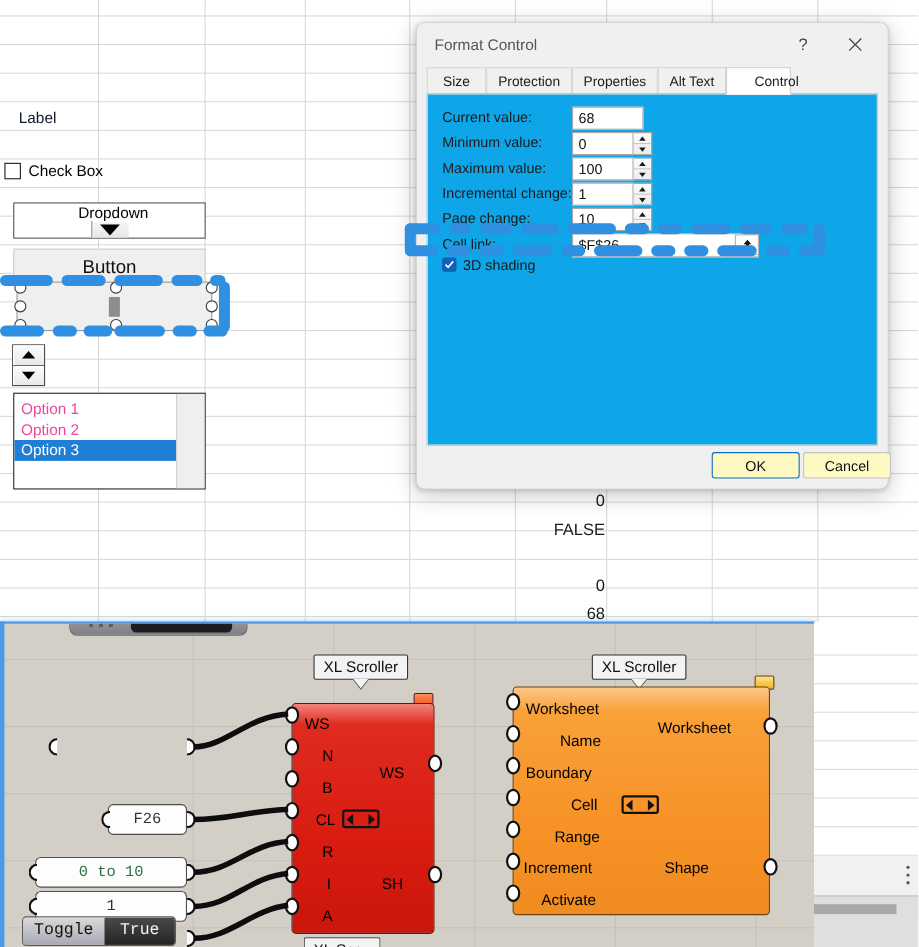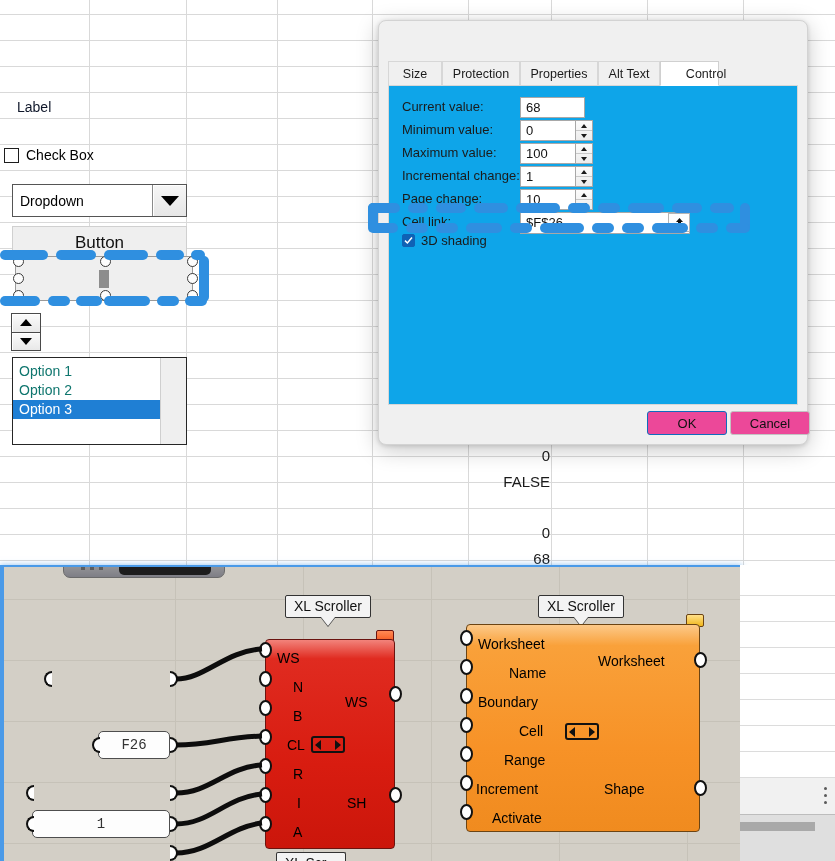--- a/index.html
+++ b/index.html
@@ -77,21 +77,21 @@
   .ctl-spinner .sbtn.top{border-bottom:1px solid #4a4a4a;}
   .ctl-spinner .up{width:0;height:0;border-left:6px solid transparent;border-right:6px solid transparent;border-bottom:7px solid #000;}
   .ctl-spinner .down{width:0;height:0;border-left:6px solid transparent;border-right:6px solid transparent;border-top:7px solid #000;}
 
   .ctl-listbox{
     position:absolute;border:1px solid #262626;background:#fff;box-sizing:border-box;
     overflow:hidden;
   }
   .ctl-listbox .lb-items{position:absolute;left:0;top:4px;right:26px;}
   .ctl-listbox .lb-item{
-    font-size:14px;color:#0f766e;padding:0 0 0 6px;height:19px;line-height:19px;white-space:nowrap;
+    font-size:14px;color:#ec4899;padding:0 0 0 6px;height:19px;line-height:19px;white-space:nowrap;
   }
   .ctl-listbox .lb-item.sel{background:#1f7fd4;color:#fff;}
   .ctl-listbox .lb-scroll{
     position:absolute;right:0;top:0;bottom:0;width:25px;background:#efefef;border-left:1px solid #cfcfcf;
   }
 
   
   .anno{position:absolute;pointer-events:none;z-index:40;}
   .anno .seg{position:absolute;background:#2f8fe0;border-radius:6px;}
 
@@ -157,21 +157,21 @@
   #shading{position:absolute;left:13px;top:147px;display:flex;align-items:center;gap:6px;}
   #shading .ck{
     width:13px;height:13px;background:#0f62b5;border:1px solid #0f62b5;border-radius:2px;
     display:flex;align-items:center;justify-content:center;box-sizing:border-box;
   }
   #shading .cklabel{font-size:13px;color:#1b1b1b;}
 
   .dlgbtn{
     position:absolute;width:80px;height:24px;border-radius:3px;box-sizing:border-box;
     display:flex;align-items:center;justify-content:center;font-size:13px;color:#111;
-    background:#ec4899;border:1px solid #c3c3c3;
+    background:#fef9c3;border:1px solid #c3c3c3;
   }
   .dlgbtn.primary{border:1.6px solid #0f6cbd;}
 
   
   #gh{
     position:absolute;left:0;top:565px;width:740px;height:296px;
     background:#d3cfc6;overflow:hidden;z-index:20;
     border-top:2px solid #4a9ae8;border-right:2px solid #4a9ae8;
     box-shadow:0 0 6px rgba(70,150,230,.6);
   }
@@ -295,21 +295,21 @@
 <div class="cellval" style="left:470px;top:524px;width:80px;">0</div>
 <div class="cellval" style="left:470px;top:550px;width:80px;">68</div>
 
 <div class="ctl-label" style="left:17px;top:99px;">Label</div>
 
 <div class="ctl-checkbox" style="left:4px;top:147px;">
   <span class="box"></span>
   <span class="cbtext">Check Box</span>
 </div>
 
-<div class="ctl-dropdown" style="left:12px;top:184px;width:175px;height:33px;">
+<div class="ctl-dropdown" style="left:12px;top:184px;width:175px;height:33px;flex-direction:column;">
   <span class="ddtext">Dropdown</span>
   <span class="ddbtn">
       <span class="tri"></span>
     </span>
 </div>
 
 <div class="ctl-button" style="left:12px;top:226px;width:175px;height:33px;">Button</div>
 
 <div class="ctl-scrollbar" style="left:15px;top:256px;width:178px;height:45px;">
   <div class="thumb"></div>
@@ -351,20 +351,29 @@
   <div class="seg" style="left:48px;top:296px;width:22px;height:10px;"></div>
   <div class="seg" style="left:76px;top:296px;width:26px;height:10px;"></div>
   <div class="seg" style="left:104px;top:296px;width:46px;height:10px;"></div>
   <div class="seg" style="left:157px;top:296px;width:22px;height:10px;"></div>
   <div class="seg" style="left:185px;top:296px;width:22px;height:10px;"></div>
   <div class="seg" style="left:199px;top:256px;width:10px;height:46px;"></div>
 </div>
 
 <div id="dialog">
 
+  <div id="dlgtitle">
+    <span class="t">Format Control</span>
+    <span class="titlebtn" id="helpbtn">?</span>
+    <span class="titlebtn" id="closebtn">
+      <svg width="13" height="13" viewBox="0 0 13 13">
+          <path d="M1 1 L12 12 M12 1 L1 12" stroke="#444" stroke-width="1.2" fill="none"></path>
+        </svg>
+    </span>
+  </div>
 
   <div id="tabstrip">
     <div class="tab" style="left:0px;width:54px;">Size</div>
     <div class="tab" style="left:54px;width:78px;">Protection</div>
     <div class="tab" style="left:132px;width:78px;">Properties</div>
     <div class="tab" style="left:210px;width:62px;">Alt Text</div>
     <div class="tab active" style="left:272px;width:59px;">Control</div>
   </div>
 
   <div id="tabpanel">
@@ -571,27 +580,32 @@
   <div class="ghport" style="left:694px;top:85px;"></div>
   <div class="ghport" style="left:694px;top:213px;"></div>
 
   <div class="ghport half-r" style="left:44px;top:104px;"></div>
   <div class="ghport half-l" style="left:170px;top:104px;"></div>
 
   <div class="ghpanel" style="left:98px;top:164px;width:72px;height:28px;">F26</div>
   <div class="ghport half-r" style="left:92px;top:170px;"></div>
   <div class="ghport half-l" style="left:170px;top:170px;"></div>
 
+  <div class="ghpanel green" style="left:32px;top:212px;width:138px;height:28px;">0 to 10</div>
   <div class="ghport half-r" style="left:26px;top:218px;"></div>
   <div class="ghport half-l" style="left:170px;top:218px;"></div>
 
   <div class="ghpanel" style="left:32px;top:243px;width:138px;height:28px;">1</div>
   <div class="ghport half-r" style="left:26px;top:249px;"></div>
   <div class="ghport half-l" style="left:170px;top:249px;"></div>
 
+  <div class="ghtoggle" style="left:20px;top:266px;">
+    <span class="lhs">Toggle</span>
+    <span class="rhs">True</span>
+  </div>
   <div class="ghport half-l" style="left:170px;top:278px;"></div>
 
   <div class="ghtip" style="left:276px;top:285px;border-bottom:none;">XL Scr...</div>
 
   <svg width="740" height="296" style="position:absolute;left:0;top:0;pointer-events:none;">
     <path d="M176,112 C205,112 225,84 262,82" stroke="#0d0d0d" stroke-width="5" fill="none"></path>
     <path d="M176,178 C210,178 226,170 262,169" stroke="#0d0d0d" stroke-width="5" fill="none"></path>
     <path d="M176,226 C210,226 226,200 262,198" stroke="#0d0d0d" stroke-width="5" fill="none"></path>
     <path d="M176,257 C210,257 226,230 262,227" stroke="#0d0d0d" stroke-width="5" fill="none"></path>
     <path d="M176,286 C210,286 228,260 262,256" stroke="#0d0d0d" stroke-width="5" fill="none"></path>

